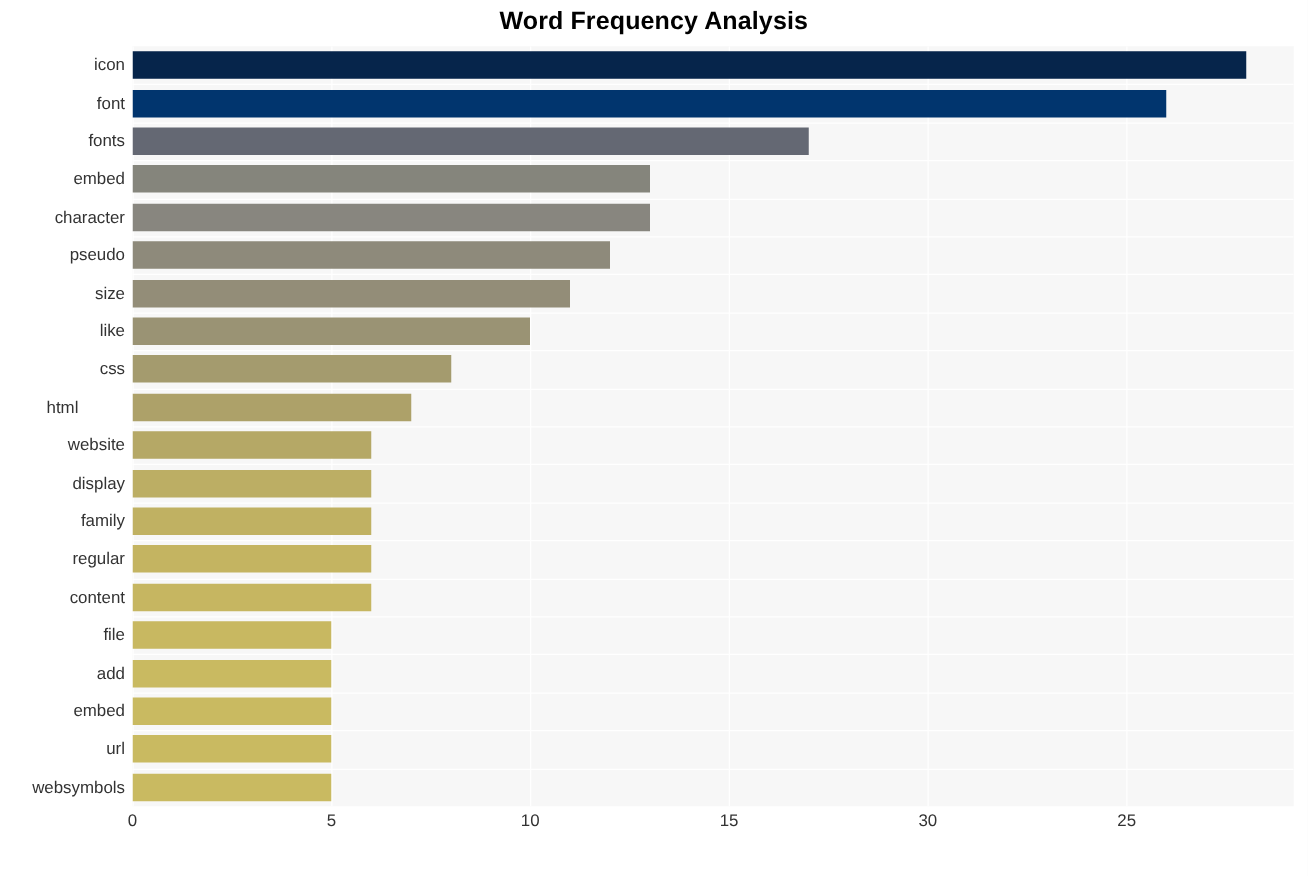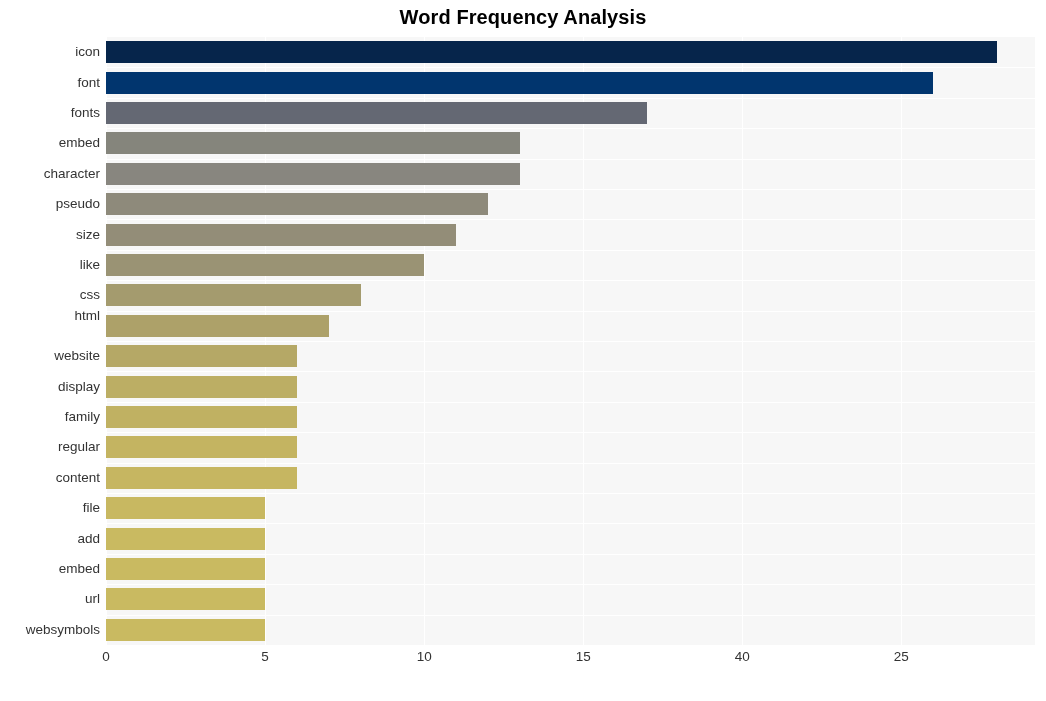--- a/index.html
+++ b/index.html
@@ -171,36 +171,36 @@
   <div id="y-axis">
       <div class="ytick" style="top: 8px;">icon</div>
       <div class="ytick" style="top: 39px;">font</div>
       <div class="ytick" style="top: 69px;">fonts</div>
       <div class="ytick" style="top: 99px;">embed</div>
       <div class="ytick" style="top: 130px; margin-left: 39px;">character</div>
       <div class="ytick" style="top: 160px; padding-left: 20px;">pseudo</div>
       <div class="ytick" style="top: 191px;">size</div>
       <div class="ytick" style="top: 221px;">like</div>
       <div class="ytick" style="top: 251px;">css</div>
-      <div class="ytick" style="top: 272px;">html</div>
+      <div class="ytick" style="top: 282px; text-align: center;">html</div>
       <div class="ytick" style="top: 312px;">website</div>
       <div class="ytick" style="top: 343px;">display</div>
       <div class="ytick" style="top: 373px;">family</div>
       <div class="ytick" style="top: 403px;">regular</div>
       <div class="ytick" style="top: 434px; margin-left: 21px;">content</div>
       <div class="ytick" style="top: 464px;">file</div>
       <div class="ytick" style="top: 495px;">add</div>
       <div class="ytick" style="top: 525px;">embed</div>
       <div class="ytick" style="top: 555px;">url</div>
       <div class="ytick" style="top: 586px;">websymbols</div>
     </div>
 
   <div id="x-axis">
       <div class="xtick" style="left: 0px;">0</div>
       <div class="xtick" style="left: 159.075px;">5</div>
       <div class="xtick" style="left: 318.151px;">10</div>
       <div class="xtick" style="left: 477.226px;">15</div>
-      <div class="xtick" style="left: 636.301px;">40</div>
+      <div class="xtick" style="left: 636.301px;">30</div>
       <div class="xtick" style="left: 795.377px;">25</div>
     </div>
 
 
 </div>
 
 </body></html>

